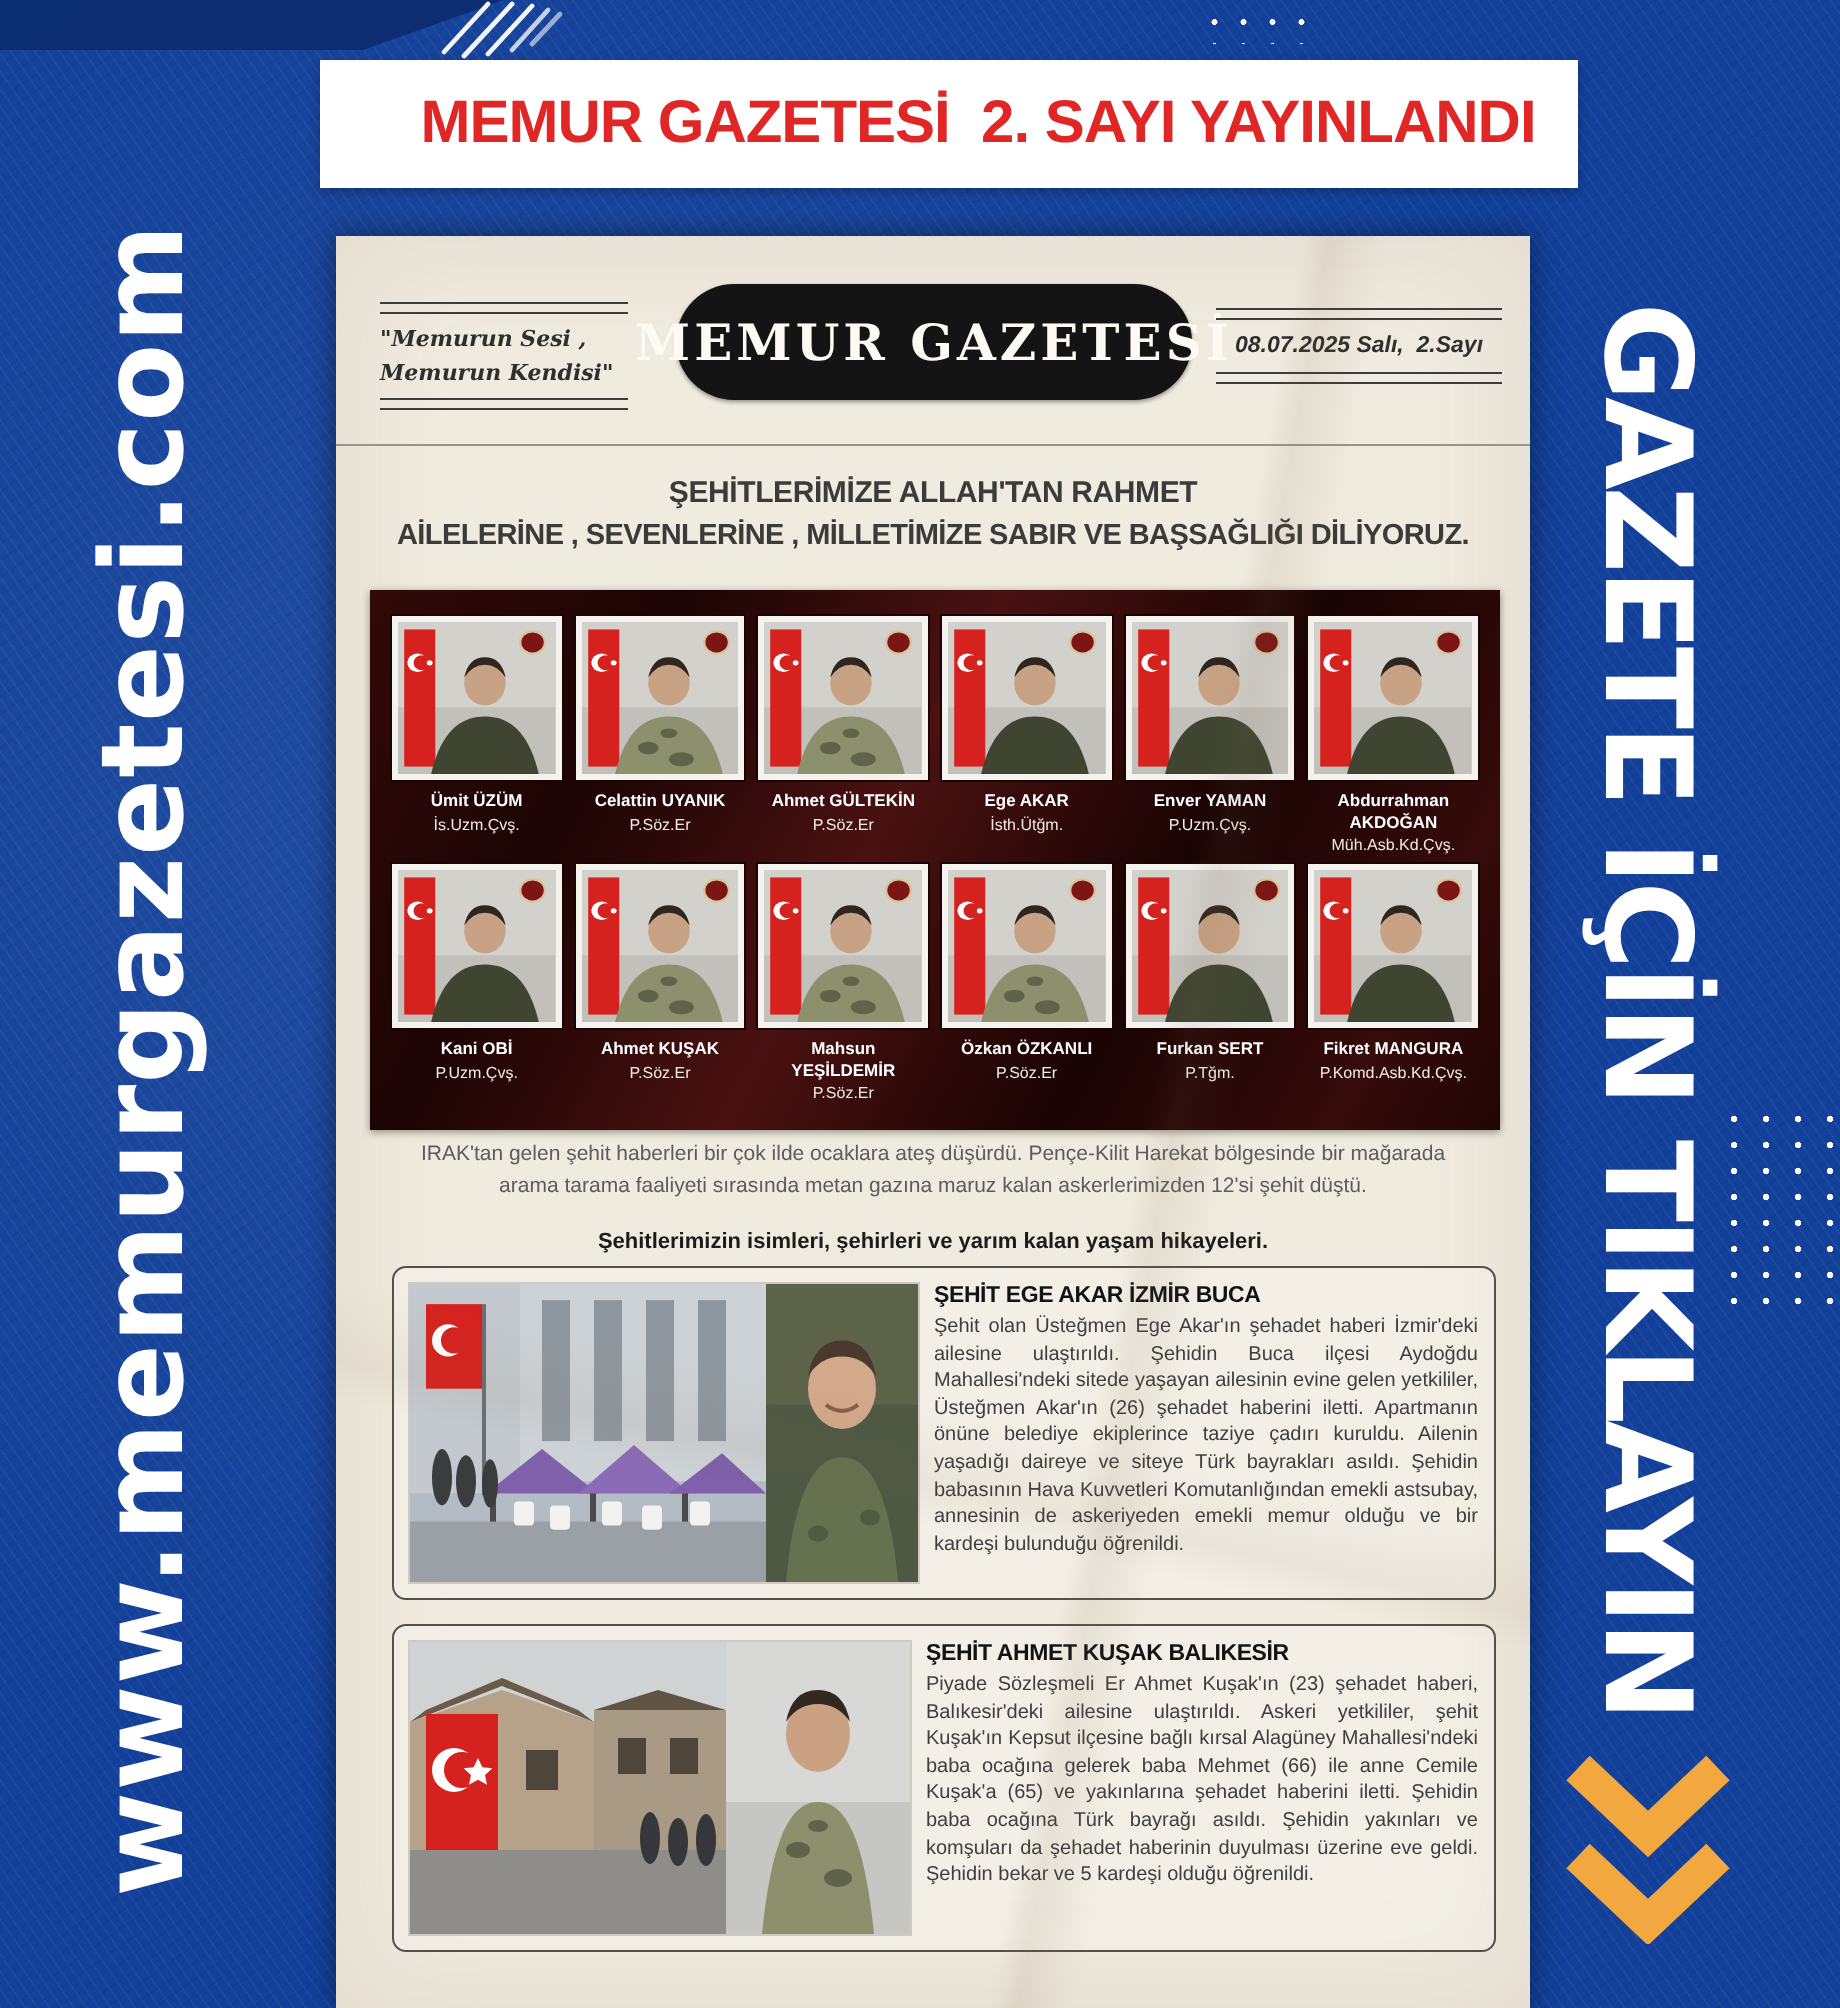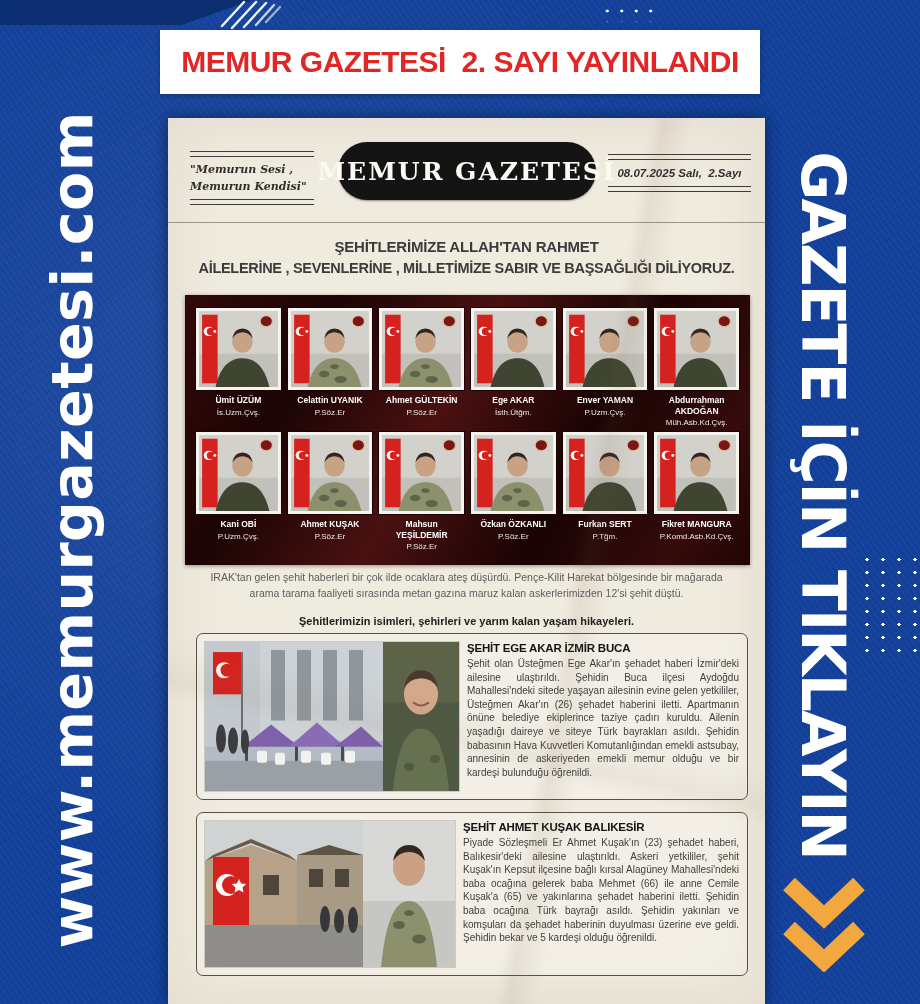--- a/index.html
+++ b/index.html
@@ -13,21 +13,21 @@
     pointer-events:none;}
   
   .v-left{position:absolute;left:-353px;top:470px;width:850px;height:120px;
     transform:rotate(-90deg);display:flex;align-items:center;justify-content:center;
     color:#ffffff;font-family:"DejaVu Sans",sans-serif;font-weight:800;font-size:57px;letter-spacing:0.5px;white-space:nowrap;}
   .v-right{position:absolute;left:448px;top:440px;width:750px;height:130px;
     transform:rotate(90deg);display:flex;align-items:center;justify-content:center;
     color:#ffffff;font-family:"DejaVu Sans",sans-serif;font-weight:800;font-size:60px;letter-spacing:-2px;white-space:nowrap;}
   
   .banner{position:absolute;left:160px;top:30px;width:600px;height:64px;background:#ffffff;
-    display:flex;align-items:center;justify-content:center;box-shadow:0 2px 5px rgba(0,0,0,0.25);}
+    display:flex;align-items:center;justify-content:center;box-shadow:0 2px 5px rgba(0,0,0,0.25);padding-left:29px;}
   .banner span{color:#E12626;font-weight:700;font-size:30px;letter-spacing:-0.5px;white-space:pre;}
   
   .wedge{position:absolute;left:0;top:0;width:252px;height:25px;background:#0B2C6D;
     clip-path:polygon(0 0,100% 0,72% 100%,0 100%);opacity:.9;}
   .hatch{position:absolute;left:218px;top:0;width:78px;height:30px;}
   .dots-top{position:absolute;left:598px;top:3px;width:58px;height:19px;
     background-image:radial-gradient(circle,#ffffff 1.4px,transparent 1.6px);
     background-size:14.5px 12px;background-position:2px 2px;}
   .dots-right{position:absolute;left:856px;top:551px;width:64px;height:103px;
     background-image:radial-gradient(circle,#ffffff 1.5px,transparent 1.7px);

